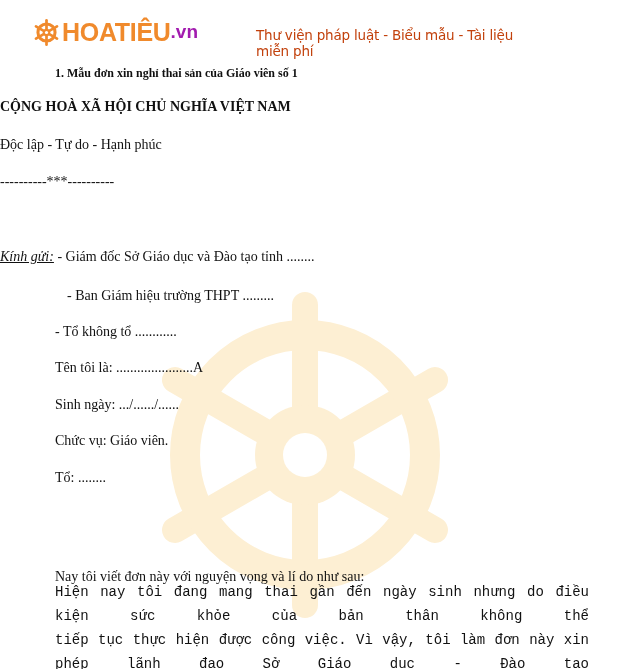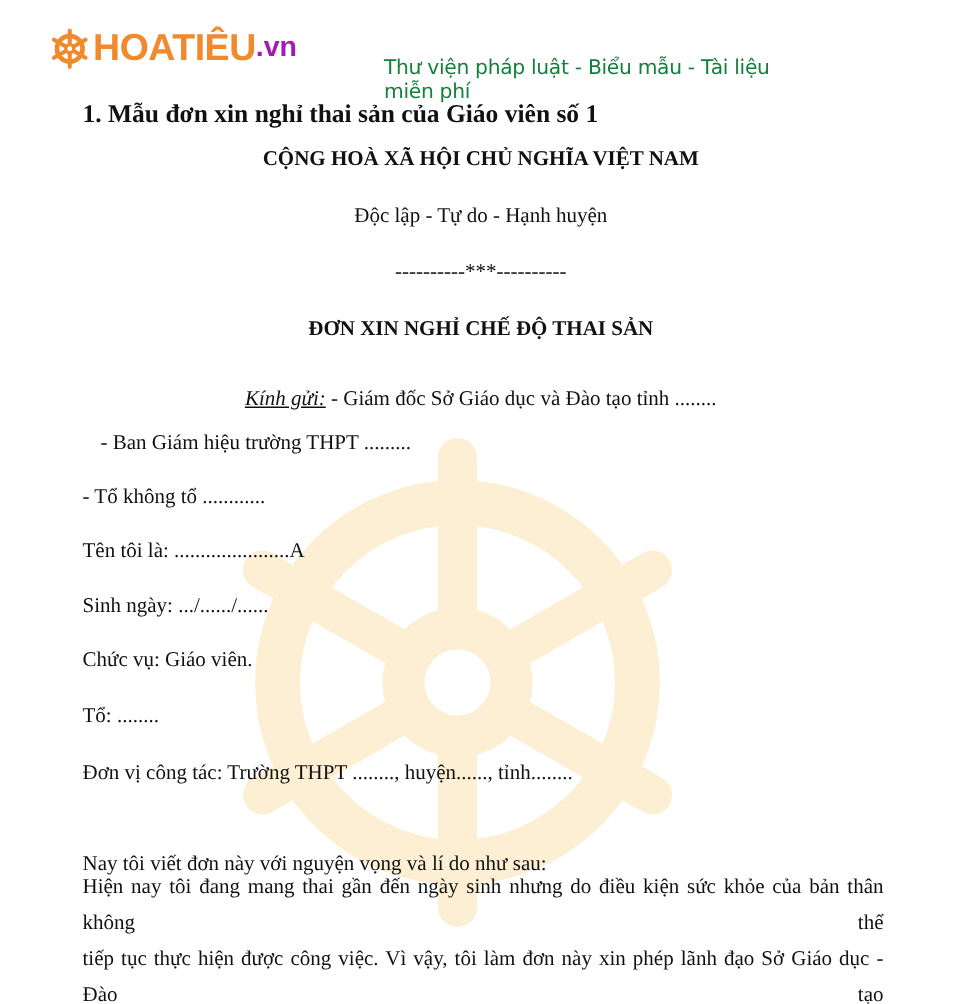--- a/index.html
+++ b/index.html
@@ -2,43 +2,43 @@
 <html><head>
 <meta charset="utf-8">
 <style>
   html, body { margin: 0; padding: 0; background: #ffffff; }
   body { width: 641px; height: 669px; position: relative; overflow: hidden; font-family: "Liberation Serif", serif; color: #111; }
   .header { position: absolute; left: 0; top: 0; width: 531px; height: 60px; }
   .logo { position: absolute; left: 33px; top: 17px; height: 30px; display: flex; align-items: center; }
   .logo-wheel { width: 27px; height: 27px; margin-right: 2px; }
   .logo-text { font-family: "Liberation Sans", sans-serif; font-weight: bold; font-size: 25px; color: #f08a2c; letter-spacing: -0.3px; }
   .logo-tld { font-family: "Liberation Sans", sans-serif; font-weight: bold; font-size: 19px; color: #a21caf; }
-  .tagline { position: absolute; left: 256px; top: 27px; font-family: "DejaVu Sans", sans-serif; font-size: 13.5px; color: #15803d; letter-spacing: -0.2px; margin-top: 10px; }
+  .tagline { position: absolute; left: 256px; top: 27px; font-family: "DejaVu Sans", sans-serif; font-size: 13.5px; color: #c2410c; letter-spacing: -0.2px; }
   .watermark { position: absolute; left: 0; top: 0; width: 641px; height: 669px; pointer-events: none; z-index: 0; }
   .doc { position: absolute; left: 0; top: 0; width: 641px; height: 669px; z-index: 1; font-size: 14px; }
   .line { position: absolute; white-space: nowrap; }
-  .section-title { left: 55px; top: 66px; font-weight: bold; font-size: 17px; }
-  .center { left: 0; width: 641px; text-align: center; }
+  .section-title { left: 55px; top: 66px; font-weight: bold; font-size: 12px; }
+  .center { left: 0; width: 641px; text-align: left; }
   .nation { top: 99px; font-weight: bold; font-size: 14px; }
   .motto { top: 137px; }
   .stars { top: 174px; }
   .doc-title { top: 212px; font-weight: bold; font-size: 14px; }
-  .recipient { top: 259px; }
+  .recipient { top: 249px; }
   .recipient .label { font-style: italic; text-decoration: underline; }
   .l1 { left: 55px; top: 288px; margin-left: 12px; }
   .l2 { left: 55px; top: 324px; }
   .l3 { left: 55px; top: 360px; }
   .l4 { left: 55px; top: 397px; text-align: right; }
   .l5 { left: 55px; top: 433px; }
   .l6 { left: 55px; top: 470px; font-family: Liberation Serif, serif; }
   .l7 { left: 55px; top: 508px; }
   .l8 { left: 55px; top: 545px; margin-top: 24px; }
   .para { position: absolute; left: 55px; top: 580px; width: 534px; line-height: 24px; text-align: justify; }
   .para span { display: block; white-space: nowrap; }
-  .para .justify { text-align: justify; text-align-last: justify; white-space: normal; }
+  .para .justify { text-align: justify; text-align-last: justify; white-space: normal; font-family: Liberation Mono, monospace; }
 </style>
 </head>
 <body>
 
 <svg class="watermark" viewBox="0 0 641 669" xmlns="http://www.w3.org/2000/svg">
   <g fill="none" stroke="#fdefd3" stroke-linecap="round">
 
     <g stroke-width="26">
       <line x1="305" y1="305" x2="305" y2="605"></line>
       <line x1="175" y1="380" x2="435" y2="530"></line>
@@ -68,32 +68,30 @@
     </svg>
     <span class="logo-text">HOATIÊU</span>
     <span class="logo-tld">.vn</span>
   </div>
   <div class="tagline">Thư viện pháp luật - Biểu mẫu - Tài liệu miễn phí</div>
 </div>
 
 <div class="doc">
   <div class="line section-title">1. Mẫu đơn xin nghỉ thai sản của Giáo viên số 1</div>
   <div class="line center nation">CỘNG HOÀ XÃ HỘI CHỦ NGHĨA VIỆT NAM</div>
-  <div class="line center motto">Độc lập - Tự do - Hạnh huyện</div>
+  <div class="line center motto">Độc lập - Tự do - Hạnh phúc</div>
   <div class="line center stars">----------***----------</div>
-  <div class="line center doc-title">ĐƠN XIN NGHỈ CHẾ ĐỘ THAI SẢN</div>
   <div class="line center recipient"><span class="label">Kính gửi:</span><span> - Giám đốc Sở Giáo dục và Đào tạo tỉnh ........</span></div>
 
   <div class="line l1">- Ban Giám hiệu trường THPT .........</div>
   <div class="line l2">- Tổ không tổ ............</div>
   <div class="line l3">Tên tôi là: ......................A</div>
   <div class="line l4">Sinh ngày: .../....../......</div>
   <div class="line l5">Chức vụ: Giáo viên.</div>
   <div class="line l6">Tổ: ........</div>
-  <div class="line l7">Đơn vị công tác: Trường THPT ........, huyện......, tỉnh........</div>
   <div class="line l8">Nay tôi viết đơn này với nguyện vọng và lí do như sau:</div>
 
   <div class="para">
     <span class="justify">Hiện nay tôi đang mang thai gần đến ngày sinh nhưng do điều kiện sức khỏe của bản thân không thể</span>
     <span class="justify">tiếp tục thực hiện được công việc. Vì vậy, tôi làm đơn này xin phép lãnh đạo Sở Giáo dục - Đào tạo</span>
 
   </div>
 </div>
 
 </body></html>

